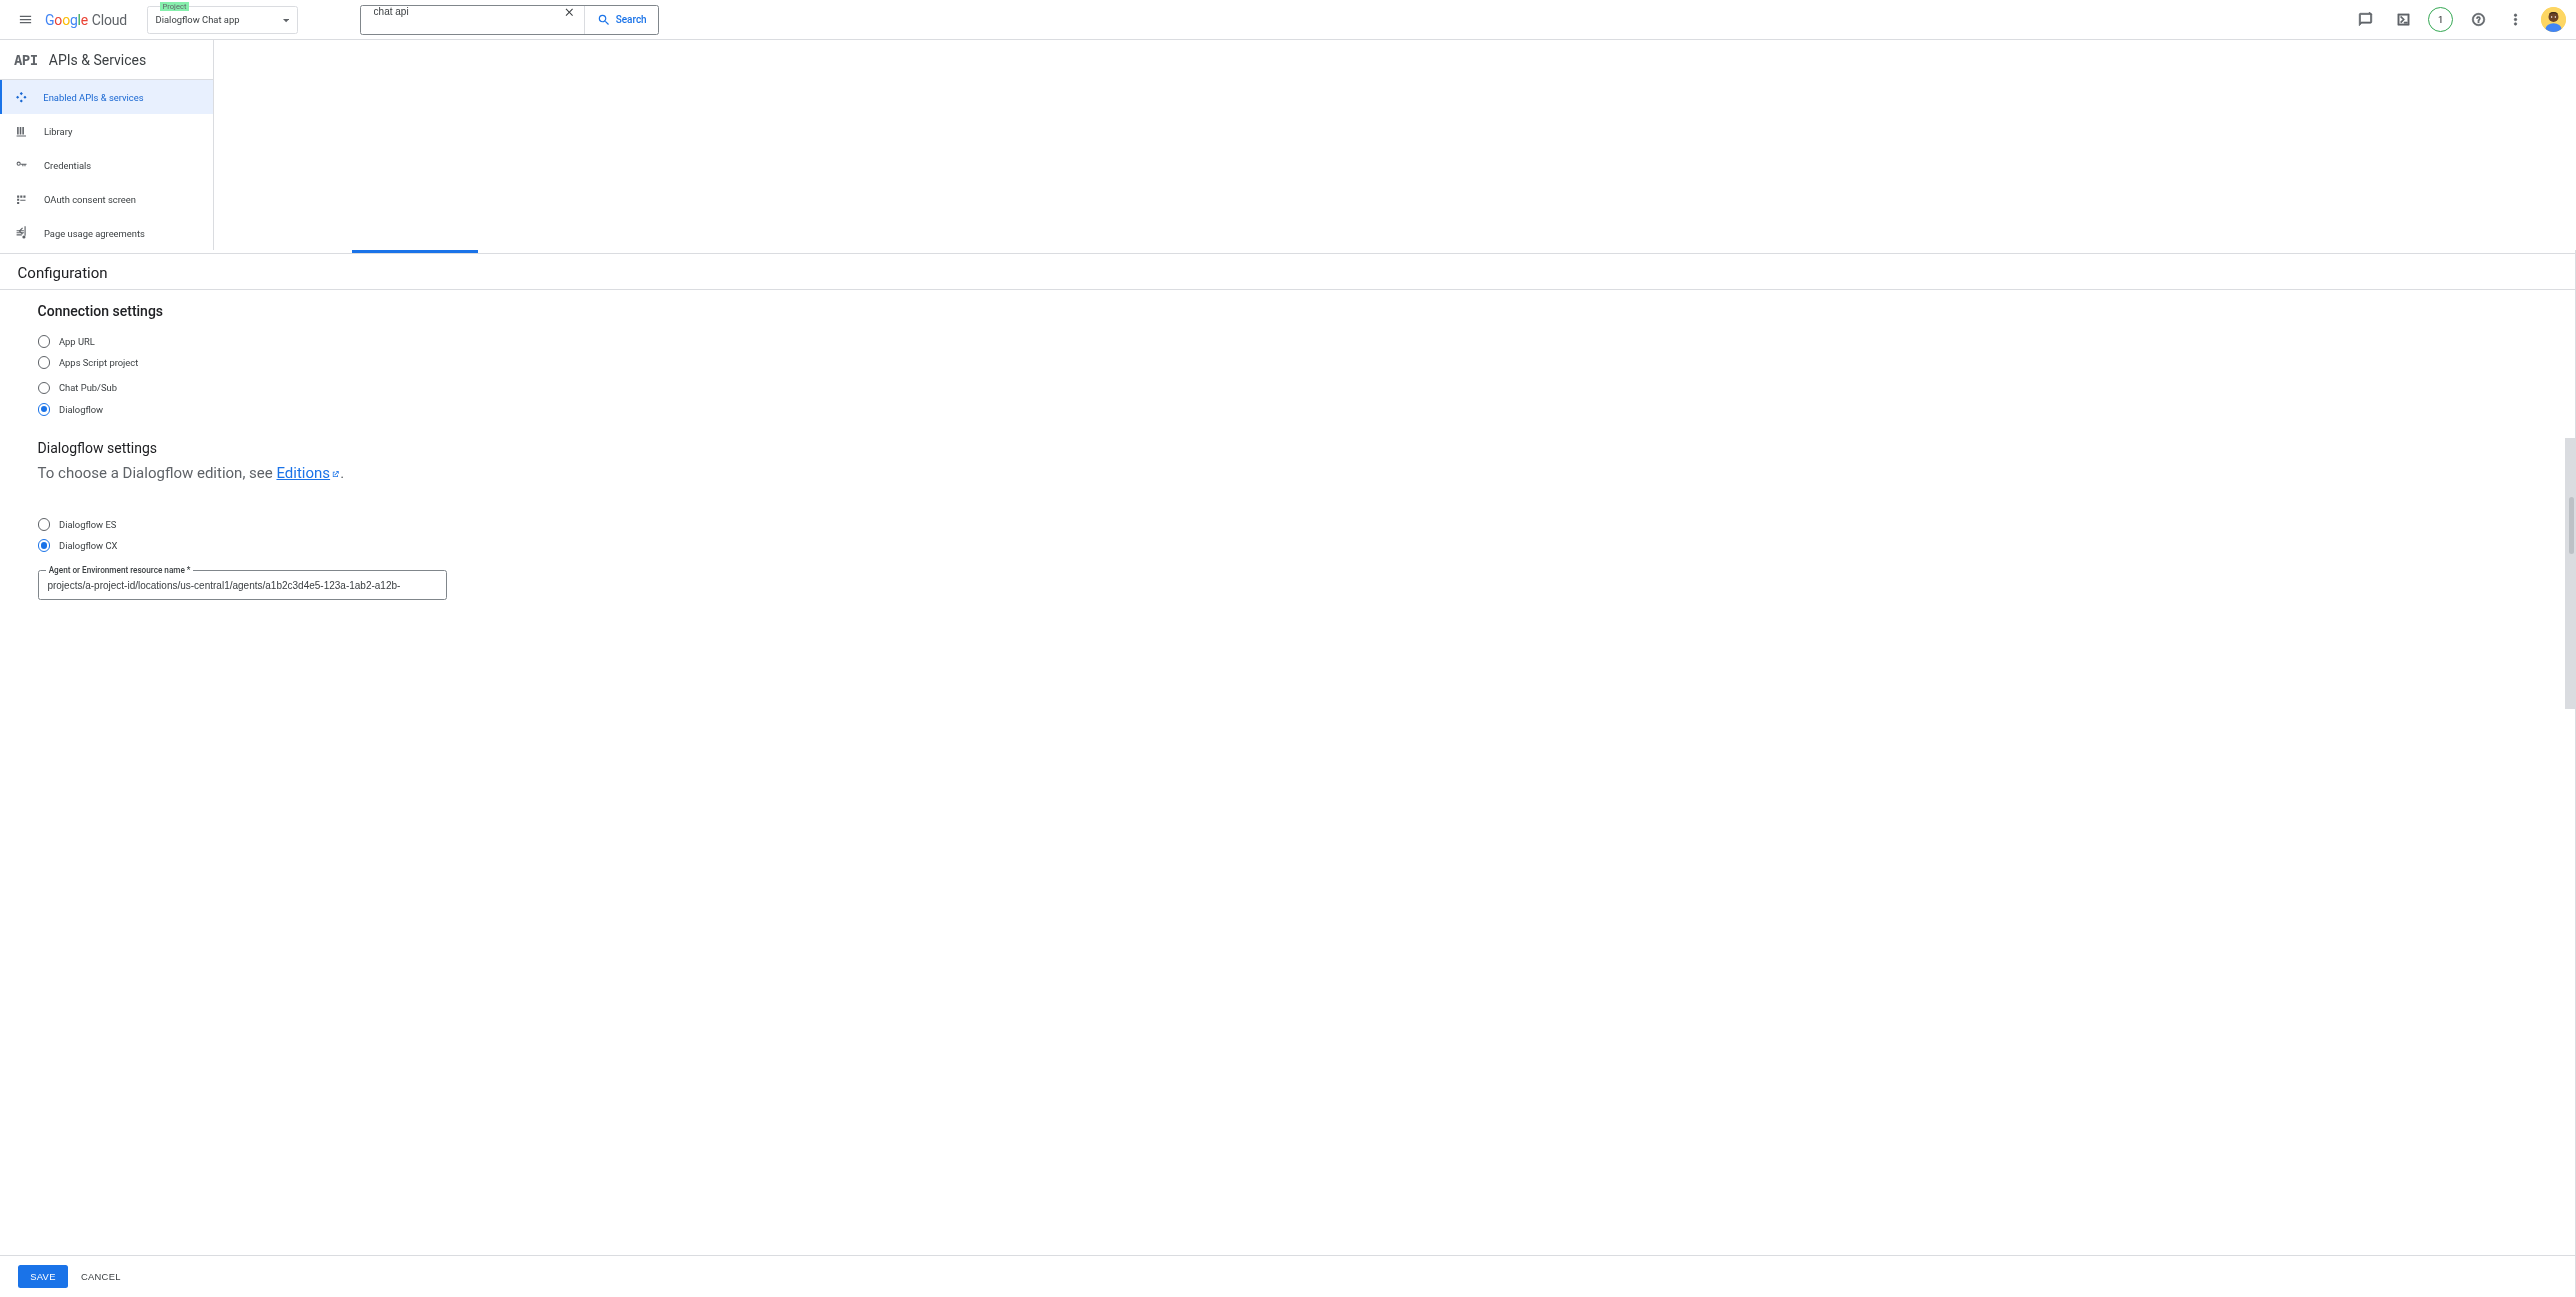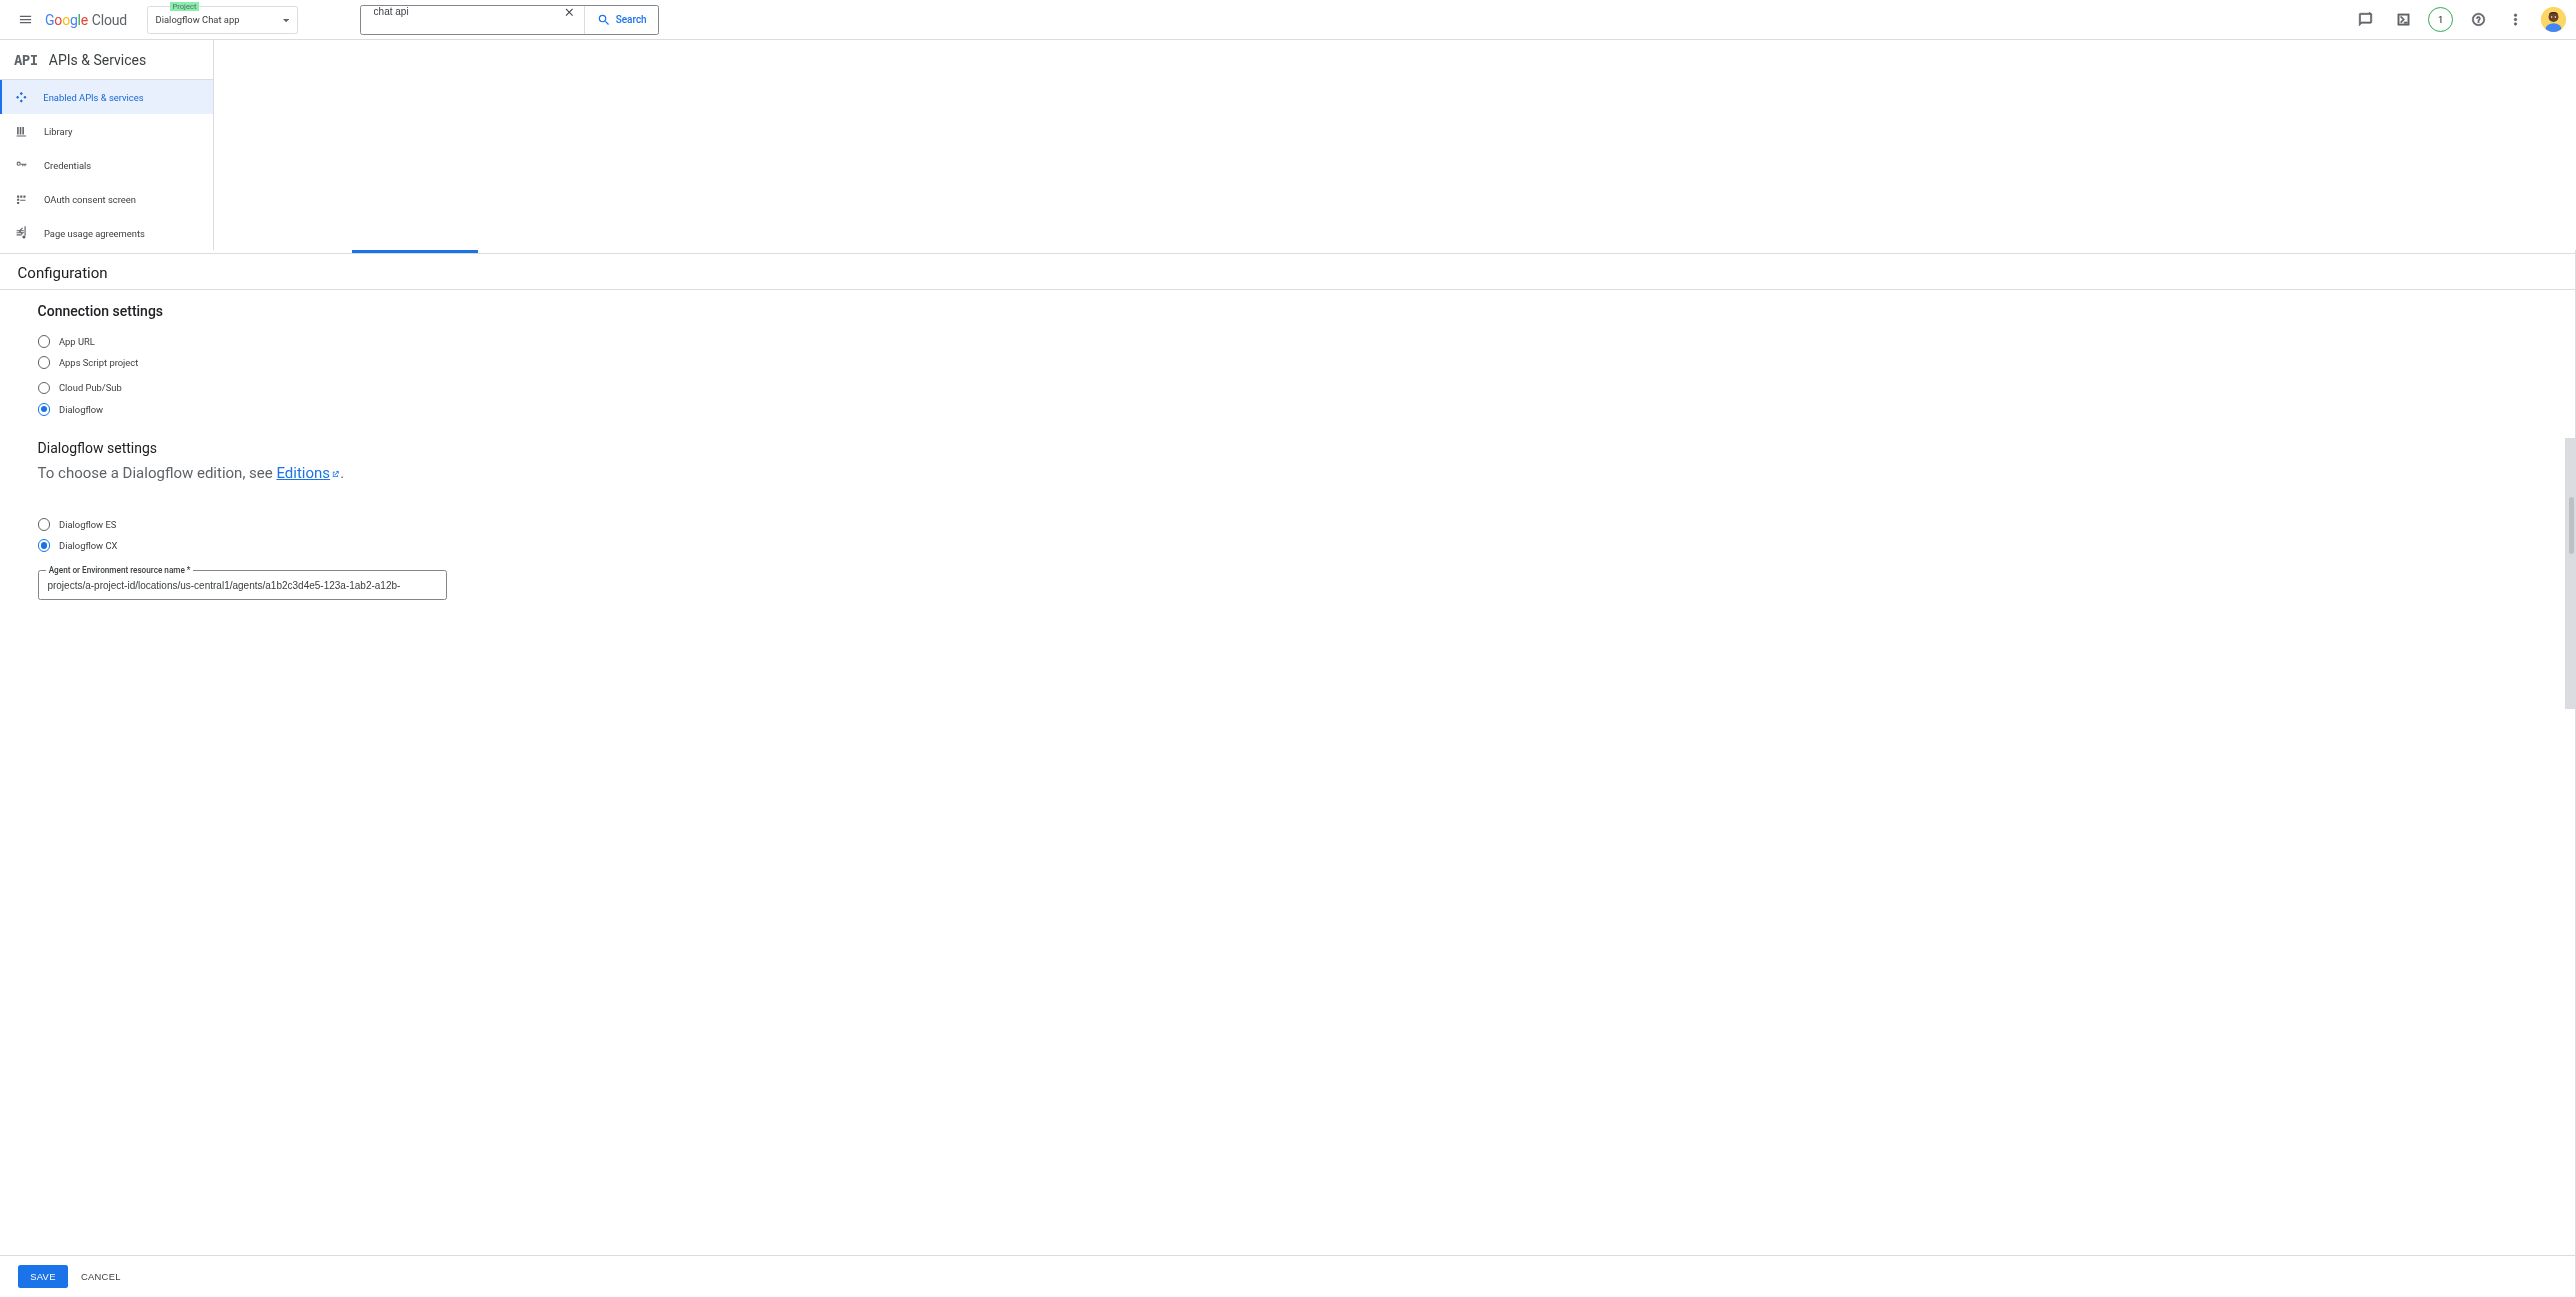--- a/index.html
+++ b/index.html
@@ -5,21 +5,21 @@
 * { box-sizing: border-box; margin: 0; padding: 0; }
 body { font-family: "Google Sans", Roboto, Arial, sans-serif; color: #202124; background: #fff; overflow: hidden; }
 
 .topbar { height: 40px; display: flex; align-items: center; padding: 0 10px; border-bottom: 0.6px solid #dadce0; gap: 5px; }
 .menu-btn { width: 30px; height: 30px; display: flex; align-items: center; justify-content: center; border-radius: 50%; cursor: pointer; }
 .menu-btn svg { width: 15px; height: 15px; fill: #5f6368; }
 .logo { display: flex; align-items: center; gap: 2.5px; font-size: 14px; letter-spacing: -0.2px; margin-right: 15px; }
 .logo .g1{color:#4285f4}.logo .g2{color:#ea4335}.logo .g3{color:#fbbc05}.logo .g4{color:#4285f4}.logo .g5{color:#34a853}.logo .g6{color:#ea4335}
 .logo .cloud { color:#5f6368; font-weight:400; margin-left:1.3px;}
 .project-sel { position: relative; border: 0.6px solid #dadce0; border-radius: 2.5px; height: 28px; width: 151px; display:flex; align-items:center; padding: 0 7.6px; cursor:pointer; }
-.project-sel .lbl { position:absolute; top:-5px; left:22px; background:#86efac; padding:0 2.5px; font-size:7.6px; color:#5f6368;}
+.project-sel .lbl { position:absolute; top:-5px; left:12px; background:#86efac; padding:0 2.5px; font-size:7.6px; color:#5f6368;}
 .project-sel .val { font-size:9.4px; color:#3c4043;}
 .project-sel .dd { margin-left:auto; }
 .searchbox { margin-left: 57px; display:flex; align-items:flex-start; border:0.6px solid #80868b; border-radius:2.5px; height:30px; width:299px; overflow:hidden;}
 .searchbox input { border:none; outline:none; flex:1; font-size:10px; padding:0 12.6px; color:#3c4043; background:transparent;}
 .searchbox .clear { width:30px; display:flex; align-items:center; justify-content:center; cursor:pointer;}
 .searchbox .sbtn { border-left:0.6px solid #dadce0; height:100%; display:flex; align-items:center; gap:5px; padding:0 11.3px; color:#1a73e8; font-size:10px; font-weight:500; cursor:pointer;}
 .top-icons { margin-left:auto; display:flex; align-items:center; gap:12.6px;}
 .ticon { width:25px; height:25px; display:flex; align-items:center; justify-content:center; cursor:pointer; border-radius:50%; }
 .ticon svg { width:15px; height:15px; fill:#5f6368; stroke:#5f6368; }
 .notif-circle { width:25px; height:25px; border:1.3px solid #34a853; border-radius:50%; display:flex; align-items:center; justify-content:center; font-size:9.4px; color:#202124; cursor:pointer;}
@@ -214,21 +214,21 @@
         <div class="radio-row">
             <span class="radio"></span>
             <span>App URL</span>
           </div>
         <div class="radio-row">
             <span class="radio"></span>
             <span>Apps Script project</span>
           </div>
         <div class="radio-row" style="margin-top:3.8px">
             <span class="radio"></span>
-            <span>Cloud Pub/Sub</span>
+            <span>Chat Pub/Sub</span>
           </div>
         <div class="radio-row">
             <span class="radio sel"></span>
             <span>Dialogflow</span>
           </div>
 
         <div class="sec-title2">Dialogflow settings</div>
         <div class="helper">
           <span>To choose a Dialogflow edition, see </span><a href="#"><span>Editions</span></a><span class="ext-icon"><svg viewBox="0 0 24 24">
                 <path d="M14 3h7v7h-2V6.4l-8.3 8.3-1.4-1.4L17.6 5H14V3zM5 5h6v2H7v10h10v-4h2v6H5V5z"></path>

